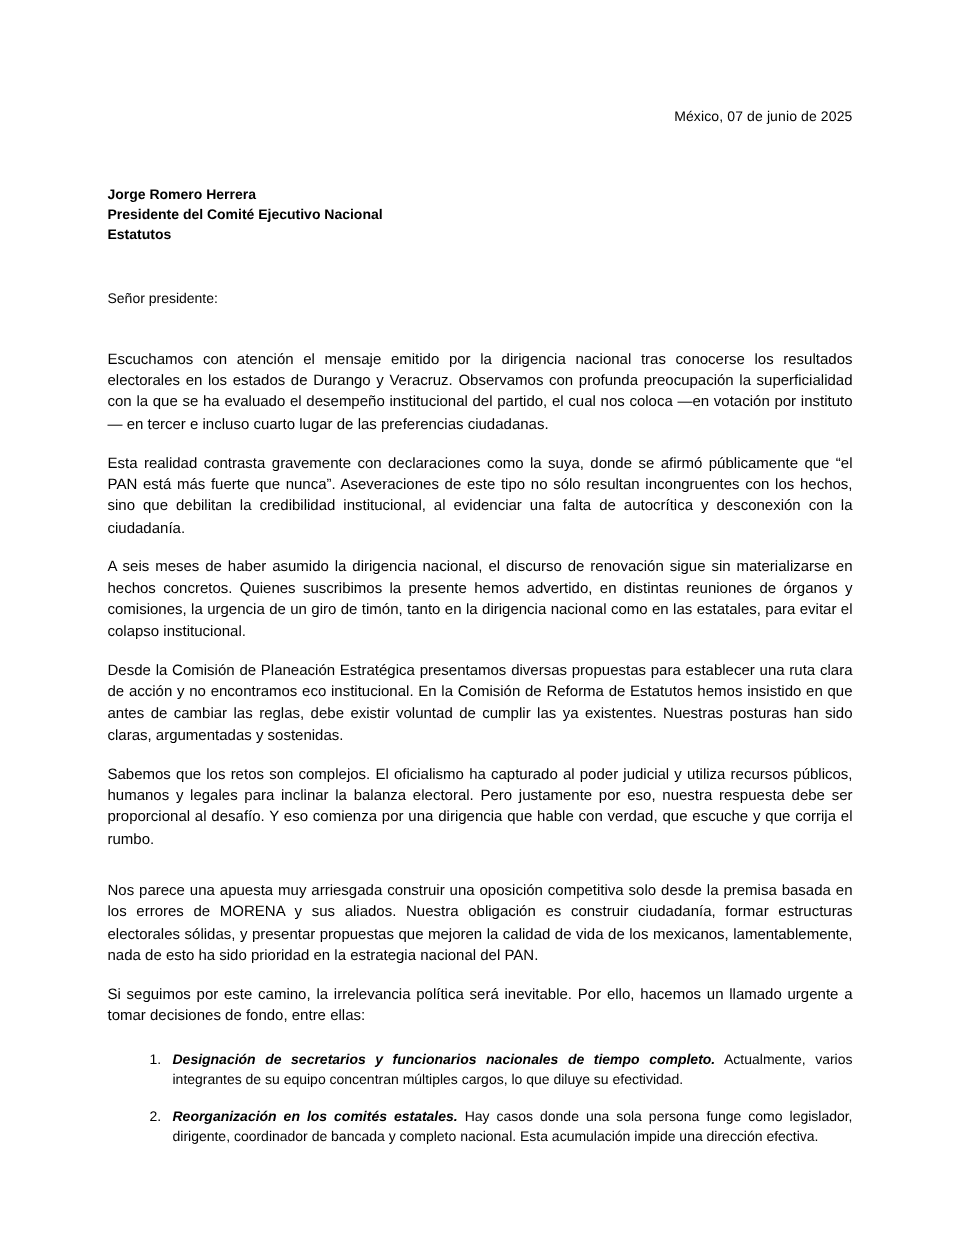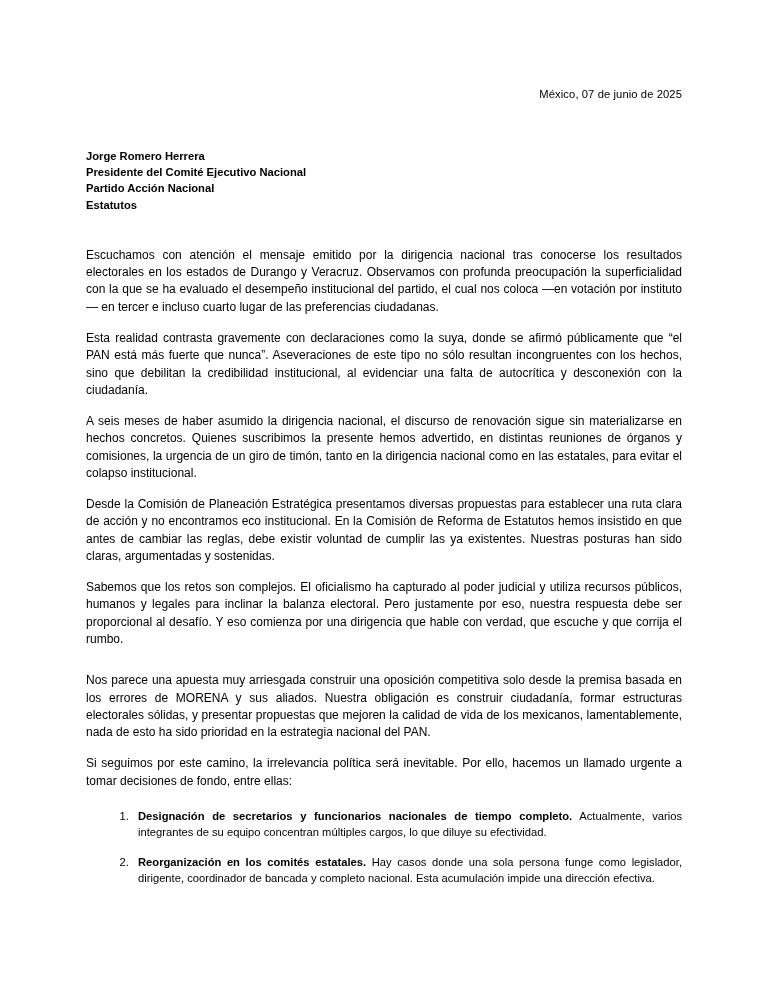--- a/index.html
+++ b/index.html
@@ -59,36 +59,37 @@
     font-size: 11.2px;
     line-height: 1.44;
   }
   ol.items li {
     margin-bottom: 14px;
     text-align: justify;
     padding-left: 6px;
   }
   ol.items li .lead {
     font-weight: bold;
+    font-style: italic;
   }
 </style>
 </head>
 <body>
 
 <div class="page">
 
   <div class="date-line">México, 07 de junio de 2025</div>
 
   <div class="addressee">
     <div>Jorge Romero Herrera</div>
     <div>Presidente del Comité Ejecutivo Nacional</div>
-    <div>Partido Acción Nacional</div>
     <div>Estatutos</div>
   </div>
 
+  <div class="salutation">Señor presidente:</div>
 
   <div class="body-block">
     <p class="para">Escuchamos con atención el mensaje emitido por la dirigencia nacional tras conocerse los resultados electorales en los estados de Durango y Veracruz. Observamos con profunda preocupación la superficialidad con la que se ha evaluado el desempeño institucional del partido, el cual nos coloca —en votación por instituto— en tercer e incluso cuarto lugar de las preferencias ciudadanas.</p>
     <p class="para">Esta realidad contrasta gravemente con declaraciones como la suya, donde se afirmó públicamente que “el PAN está más fuerte que nunca”. Aseveraciones de este tipo no sólo resultan incongruentes con los hechos, sino que debilitan la credibilidad institucional, al evidenciar una falta de autocrítica y desconexión con la ciudadanía.</p>
     <p class="para">A seis meses de haber asumido la dirigencia nacional, el discurso de renovación sigue sin materializarse en hechos concretos. Quienes suscribimos la presente hemos advertido, en distintas reuniones de órganos y comisiones, la urgencia de un giro de timón, tanto en la dirigencia nacional como en las estatales, para evitar el colapso institucional.</p>
     <p class="para">Desde la Comisión de Planeación Estratégica presentamos diversas propuestas para establecer una ruta clara de acción y no encontramos eco institucional. En la Comisión de Reforma de Estatutos hemos insistido en que antes de cambiar las reglas, debe existir voluntad de cumplir las ya existentes. Nuestras posturas han sido claras, argumentadas y sostenidas.</p>
     <p class="para">Sabemos que los retos son complejos. El oficialismo ha capturado al poder judicial y utiliza recursos públicos, humanos y legales para inclinar la balanza electoral. Pero justamente por eso, nuestra respuesta debe ser proporcional al desafío. Y eso comienza por una dirigencia que hable con verdad, que escuche y que corrija el rumbo.</p>
     <p class="para gap-large">Nos parece una apuesta muy arriesgada construir una oposición competitiva solo desde la premisa basada en los errores de MORENA y sus aliados. Nuestra obligación es construir ciudadanía, formar estructuras electorales sólidas, y presentar propuestas que mejoren la calidad de vida de los mexicanos, lamentablemente, nada de esto ha sido prioridad en la estrategia nacional del PAN.</p>
     <p class="para">Si seguimos por este camino, la irrelevancia política será inevitable. Por ello, hacemos un llamado urgente a tomar decisiones de fondo, entre ellas:</p>
 

